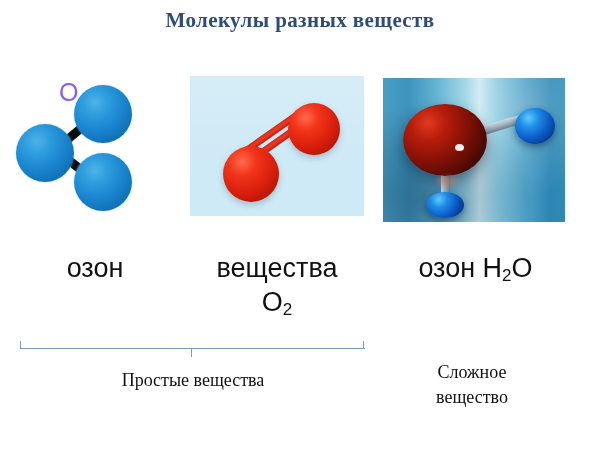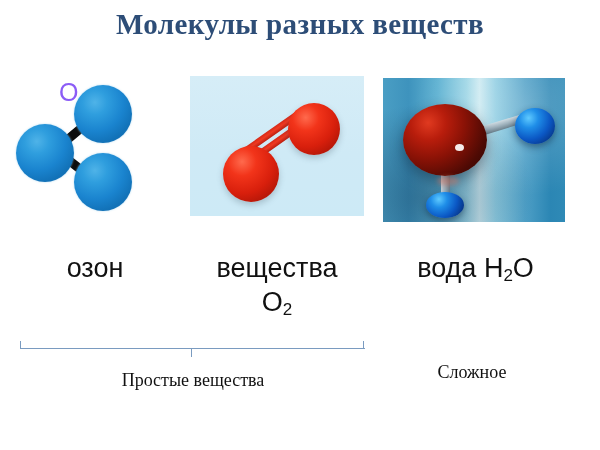--- a/index.html
+++ b/index.html
@@ -18,21 +18,21 @@
 
   
   #slide-title {
     position: absolute;
     left: 0;
     top: 8px;
     width: 600px;
     text-align: center;
     font-family: "Liberation Serif", serif;
     font-weight: bold;
-    font-size: 29px;
+    font-size: 21px;
     letter-spacing: 0.4px;
     color: #2d4d77;
     white-space: nowrap;
   }
 
   
   #ozone-figure {
     position: absolute;
     left: 14px;
     top: 76px;
@@ -304,26 +304,27 @@
   <div class="h2o-hydrogen-atom" id="h2o-hydrogen-lower"></div>
 </div>
 
 <div class="substance-label" id="label-ozone">озон</div>
 
 <div class="substance-label" id="label-oxygen">
   <span>вещества</span><br>
   <span>О</span><sub>2</sub>
 </div>
 
-<div class="substance-label" id="label-water"><span>вода Н</span><sub>2</sub><span>О</span></div>
+<div class="substance-label" id="label-water"><span>озон Н</span><sub>2</sub><span>О</span></div>
 
 <div id="simple-substances-bracket">
   <div id="bracket-top-line"></div>
   <div class="bracket-end-tick" id="bracket-tick-left"></div>
   <div class="bracket-end-tick" id="bracket-tick-right"></div>
   <div id="bracket-center-tick"></div>
 </div>
 
 <div class="group-caption" id="caption-simple">Простые вещества</div>
 
 <div class="group-caption" id="caption-complex">
   <span>Сложное</span><br>
+  <span>вещество</span>
 </div>
 
 </body></html>

